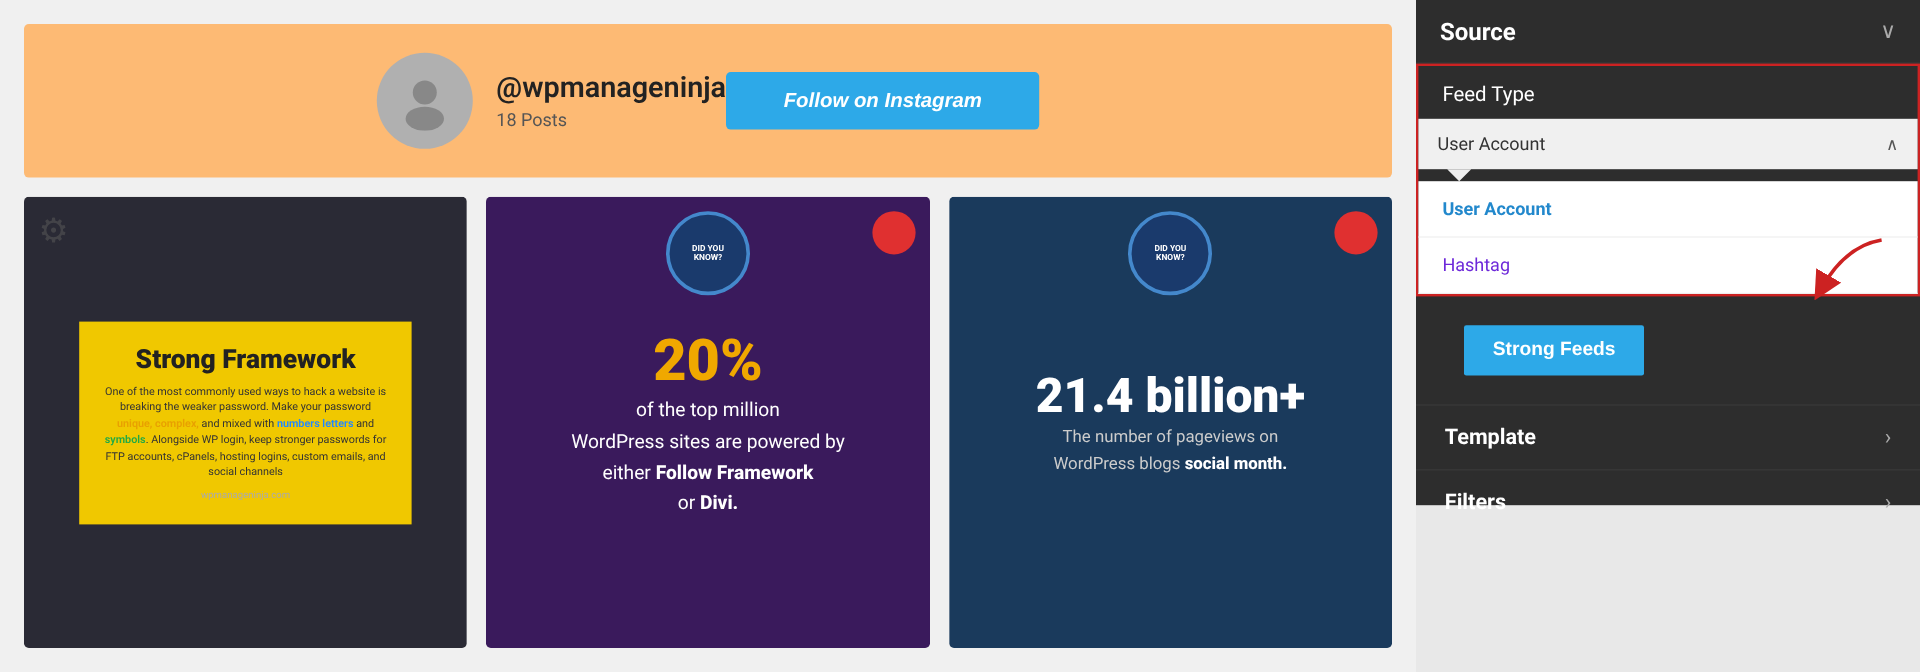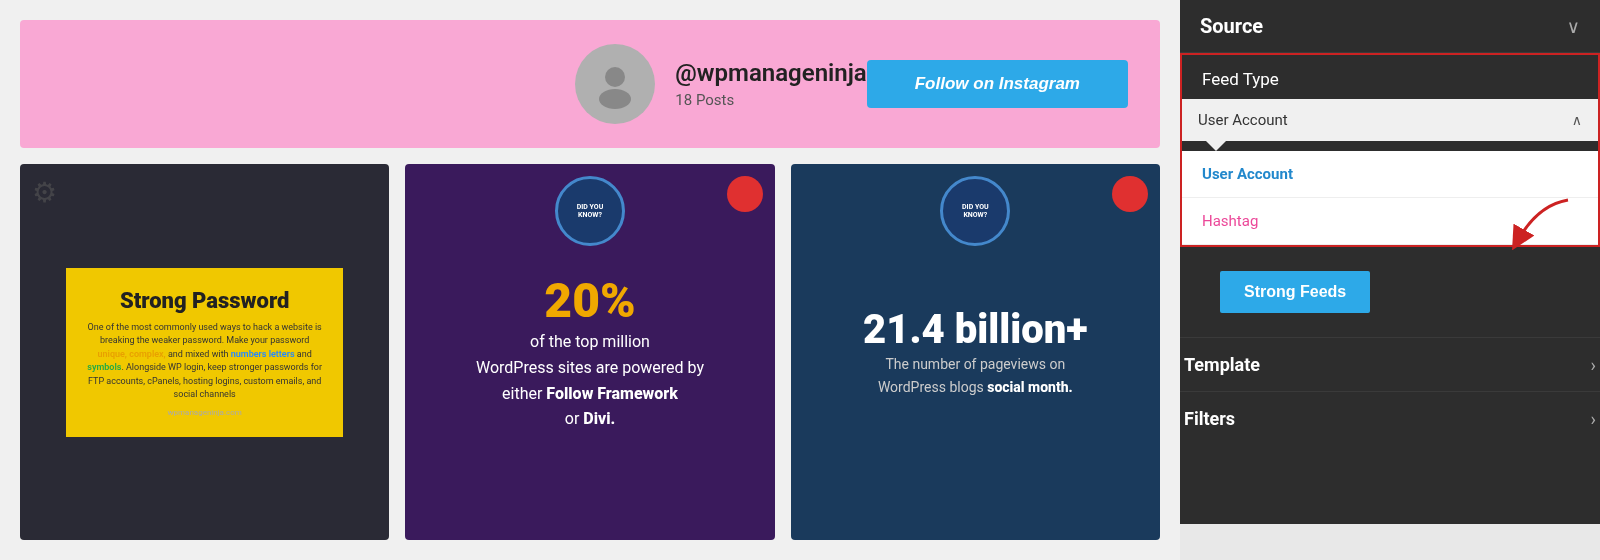--- a/index.html
+++ b/index.html
@@ -9,27 +9,27 @@
     .main-content {
       flex: 1;
       background: #f0f0f0;
       padding: 0;
       display: flex;
       flex-direction: column;
     }
 
     
     .profile-header {
-      background: #f9a8d4;
+      background: #fdba74;
       display: flex;
       align-items: center;
       padding: 24px 32px;
       margin: 20px 20px 16px 20px;
       border-radius: 4px;
-      justify-content: flex-end;
+      justify-content: center;
     }
     .profile-left {
       display: flex;
       align-items: center;
       gap: 20px;
     }
     .avatar-circle {
       width: 80px;
       height: 80px;
       border-radius: 50%;
@@ -238,21 +238,21 @@
       line-height: 1.2;
     }
 
     
     .sidebar {
       width: 420px;
       background: #2d2d2d;
       color: #fff;
       display: flex;
       flex-direction: column;
-      height: 524px;
+      height: 421px;
     }
 
     
     .sidebar-section-header {
       display: flex;
       align-items: center;
       justify-content: space-between;
       padding: 14px 20px;
       border-bottom: 1px solid #3a3a3a;
     }
@@ -309,21 +309,21 @@
       padding: 14px 20px;
       font-size: 15px;
       cursor: pointer;
       border-bottom: 1px solid #eee;
     }
     .dropdown-option.active {
       color: #2288cc;
       font-weight: 700;
     }
     .dropdown-option.normal {
-      color: #ec4899;
+      color: #6d28d9;
     }
 
     
     .fetch-feeds-btn {
       background: #2da9e8;
       color: #fff;
       border: none;
       padding: 12px 24px;
       font-size: 16px;
       font-weight: 700;
@@ -333,21 +333,21 @@
       display: inline-block;
       width: auto;
       align-self: flex-start;
     }
 
     
     .sidebar-row {
       display: flex;
       align-items: center;
       justify-content: space-between;
-      padding: 16px 4px;
+      padding: 16px 24px;
       border-top: 1px solid #3a3a3a;
       cursor: pointer;
     }
     .sidebar-row-title {
       font-size: 18px;
       font-weight: 700;
       color: #fff;
     }
     .sidebar-row-chevron {
       font-size: 18px;
@@ -380,21 +380,21 @@
     </div>
     <button class="follow-btn">Follow on Instagram</button>
   </div>
 
   <div class="image-grid">
 
     <div class="grid-item">
       <div class="card1">
         <span class="card1-gear">⚙</span>
         <div class="card1-content">
-          <div class="card1-title">Strong Password</div>
+          <div class="card1-title">Strong Framework</div>
           <div class="card1-text">
             One of the most commonly used ways to hack a website is breaking the weaker password. Make your password <span class="highlight-yellow">unique, complex,</span> and mixed with <span class="highlight-blue">numbers letters</span> and <span class="highlight-green">symbols</span>. Alongside WP login, keep stronger passwords for FTP accounts, cPanels, hosting logins, custom emails, and social channels
           </div>
           <div class="card1-watermark">wpmanageninja.com</div>
         </div>
       </div>
     </div>
 
     <div class="grid-item">
       <div class="card2">

